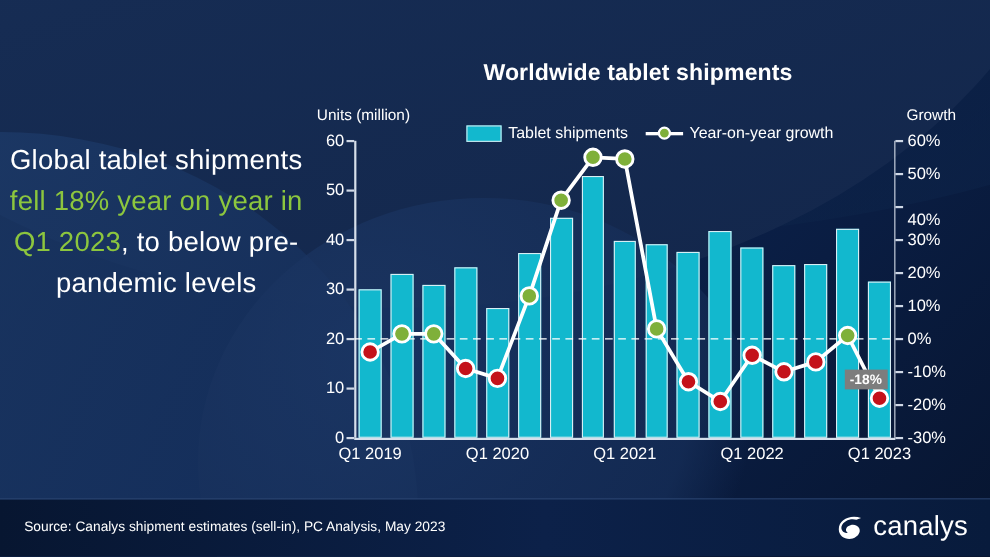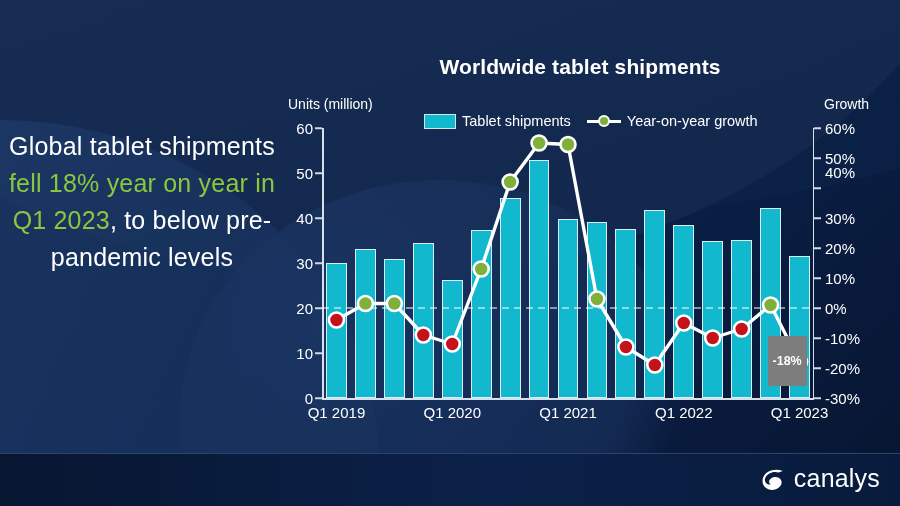--- a/index.html
+++ b/index.html
@@ -54,21 +54,21 @@
   .tickmark{position:absolute;width:7px;height:1.5px;background:#cfd8e6;transform:translateY(-50%);}
   .axisline{position:absolute;background:#d6dfea;}
 
   .bar{position:absolute;bottom:0;background:#12b8ce;border:1.5px solid #d7eef4;
        box-sizing:border-box;}
 
   .xlab{position:absolute;top:404px;color:#ffffff;font-size:15px;
         transform:translateX(-50%);white-space:nowrap;}
 
   #callout{position:absolute;background:#7d7d7d;color:#ffffff;font-size:12.5px;
-           font-weight:bold;padding:18px 5px;white-space:nowrap;}
+           font-weight:bold;padding:2px 5px;white-space:nowrap;}
 
   
   #footer{position:absolute;left:0;bottom:0;width:900px;height:52px;
           background:linear-gradient(90deg,#071631 0%,#0c2149 55%,#081b3c 100%);
           border-top:1px solid #2a4470;}
   #source{position:absolute;left:22px;top:18px;color:#ffffff;font-size:12.5px;}
   #logo{position:absolute;right:20px;top:10px;display:flex;align-items:center;gap:7px;}
   #logo .mark{width:27px;height:27px;}
   #logo .word{color:#ffffff;font-size:25px;letter-spacing:.2px;}
 </style>
@@ -130,21 +130,21 @@
       <div class="ytickR" style="top: 210px;">-10%</div>
       <div class="tickmark" style="top: 210px; left: 492px;"></div>
       <div class="ytickR" style="top: 180px;">0%</div>
       <div class="tickmark" style="top: 180px; left: 492px;"></div>
       <div class="ytickR" style="top: 150px;">10%</div>
       <div class="tickmark" style="top: 150px; left: 492px;"></div>
       <div class="ytickR" style="top: 120px;">20%</div>
       <div class="tickmark" style="top: 120px; left: 492px;"></div>
       <div class="ytickR" style="top: 90px;">30%</div>
       <div class="tickmark" style="top: 90px; left: 492px;"></div>
-      <div class="ytickR" style="top: 44px;">40%</div>
+      <div class="ytickR" style="top: 72px;">40%</div>
       <div class="tickmark" style="top: 60px; left: 492px;"></div>
       <div class="ytickR" style="top: 30px;">50%</div>
       <div class="tickmark" style="top: 30px; left: 492px;"></div>
       <div class="ytickR" style="top: 0px;">60%</div>
       <div class="tickmark" style="top: 0px; left: 492px;"></div>
       <div class="bar" title="Q1 2019: 30 million" style="left: 4.05176px; width: 20.8376px; height: 135px; background: rgb(18, 184, 206);"></div>
       <div class="bar" title="Q2 2019: 33.2 million" style="left: 32.9929px; width: 20.8376px; height: 149.4px; background: rgb(18, 184, 206);"></div>
       <div class="bar" title="Q3 2019: 31 million" style="left: 61.9341px; width: 20.8376px; height: 139.5px; background: rgb(18, 184, 206);"></div>
       <div class="bar" title="Q4 2019: 34.5 million" style="left: 90.8753px; width: 20.8376px; height: 155.25px; background: rgb(18, 184, 206);"></div>
       <div class="bar" title="Q1 2020: 26.2 million" style="left: 119.816px; width: 20.8376px; height: 117.9px; background: rgb(18, 184, 206);"></div>
@@ -177,20 +177,21 @@
         <circle cx="332.82352941176475" cy="237" r="7.5" fill="#c4121a" stroke="#ffffff" stroke-width="2.6"></circle>
         <circle cx="361.764705882353" cy="195" r="7.5" fill="#c4121a" stroke="#ffffff" stroke-width="2.6"></circle>
         <circle cx="390.7058823529412" cy="210" r="7.5" fill="#c4121a" stroke="#ffffff" stroke-width="2.6"></circle>
         <circle cx="419.64705882352945" cy="201" r="7.5" fill="#c4121a" stroke="#ffffff" stroke-width="2.6"></circle>
         <circle cx="448.5882352941177" cy="177" r="7.5" fill="#7fb03a" stroke="#ffffff" stroke-width="2.6"></circle>
         <circle cx="477.5294117647059" cy="234" r="7.5" fill="#c4121a" stroke="#ffffff" stroke-width="2.6"></circle>
       </svg>
     </div>
 
   <div id="footer">
+    <div id="source">Source: Canalys shipment estimates (sell-in), PC Analysis, May 2023</div>
     <div id="logo">
       <svg class="mark" viewBox="0 0 32 32">
         <path d="M27 7 C15 3 3 9 3 19 C3 27 11 31 18 29 C24 27 27 22 25 18 C23 14 17 13 13 16 C10 18 10 22 13 23 C8 24 5 20 6 16 C8 10 16 7 22 9 Z" fill="#ffffff"></path>
       </svg>
       <span class="word">canalys</span>
     </div>
   </div>
 
 <div class="xlab" style="left: 336.471px;">Q1 2019</div>
     <div class="xlab" style="left: 452.235px;">Q1 2020</div>

